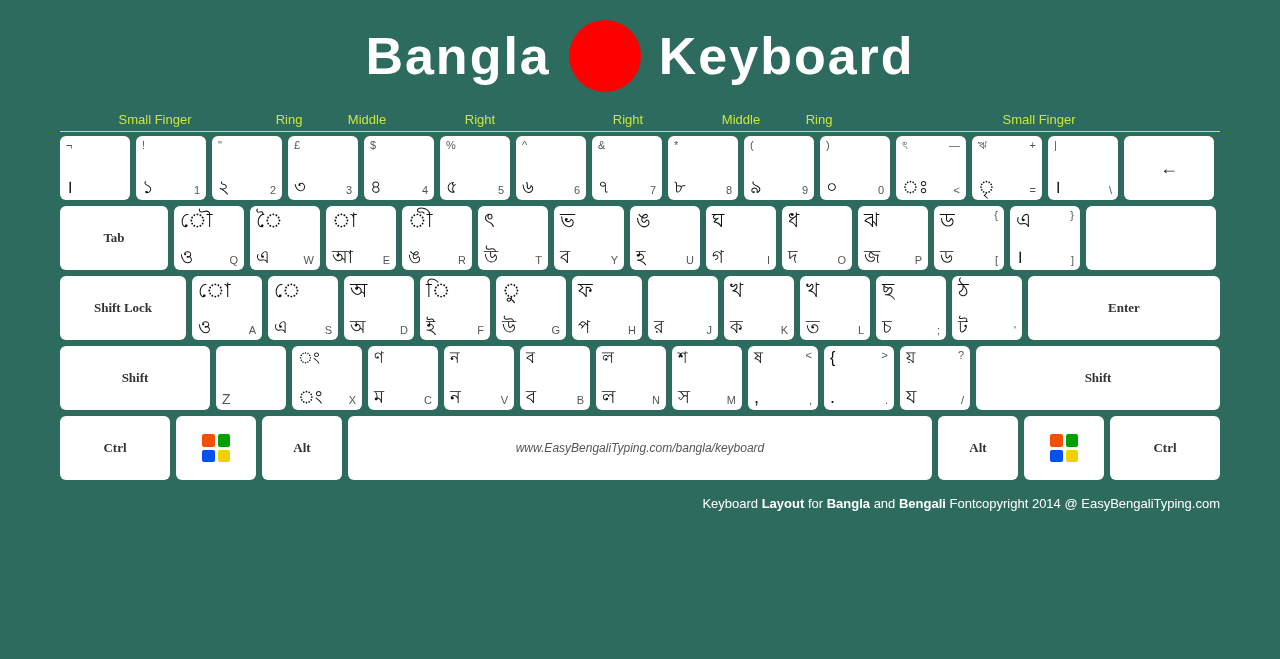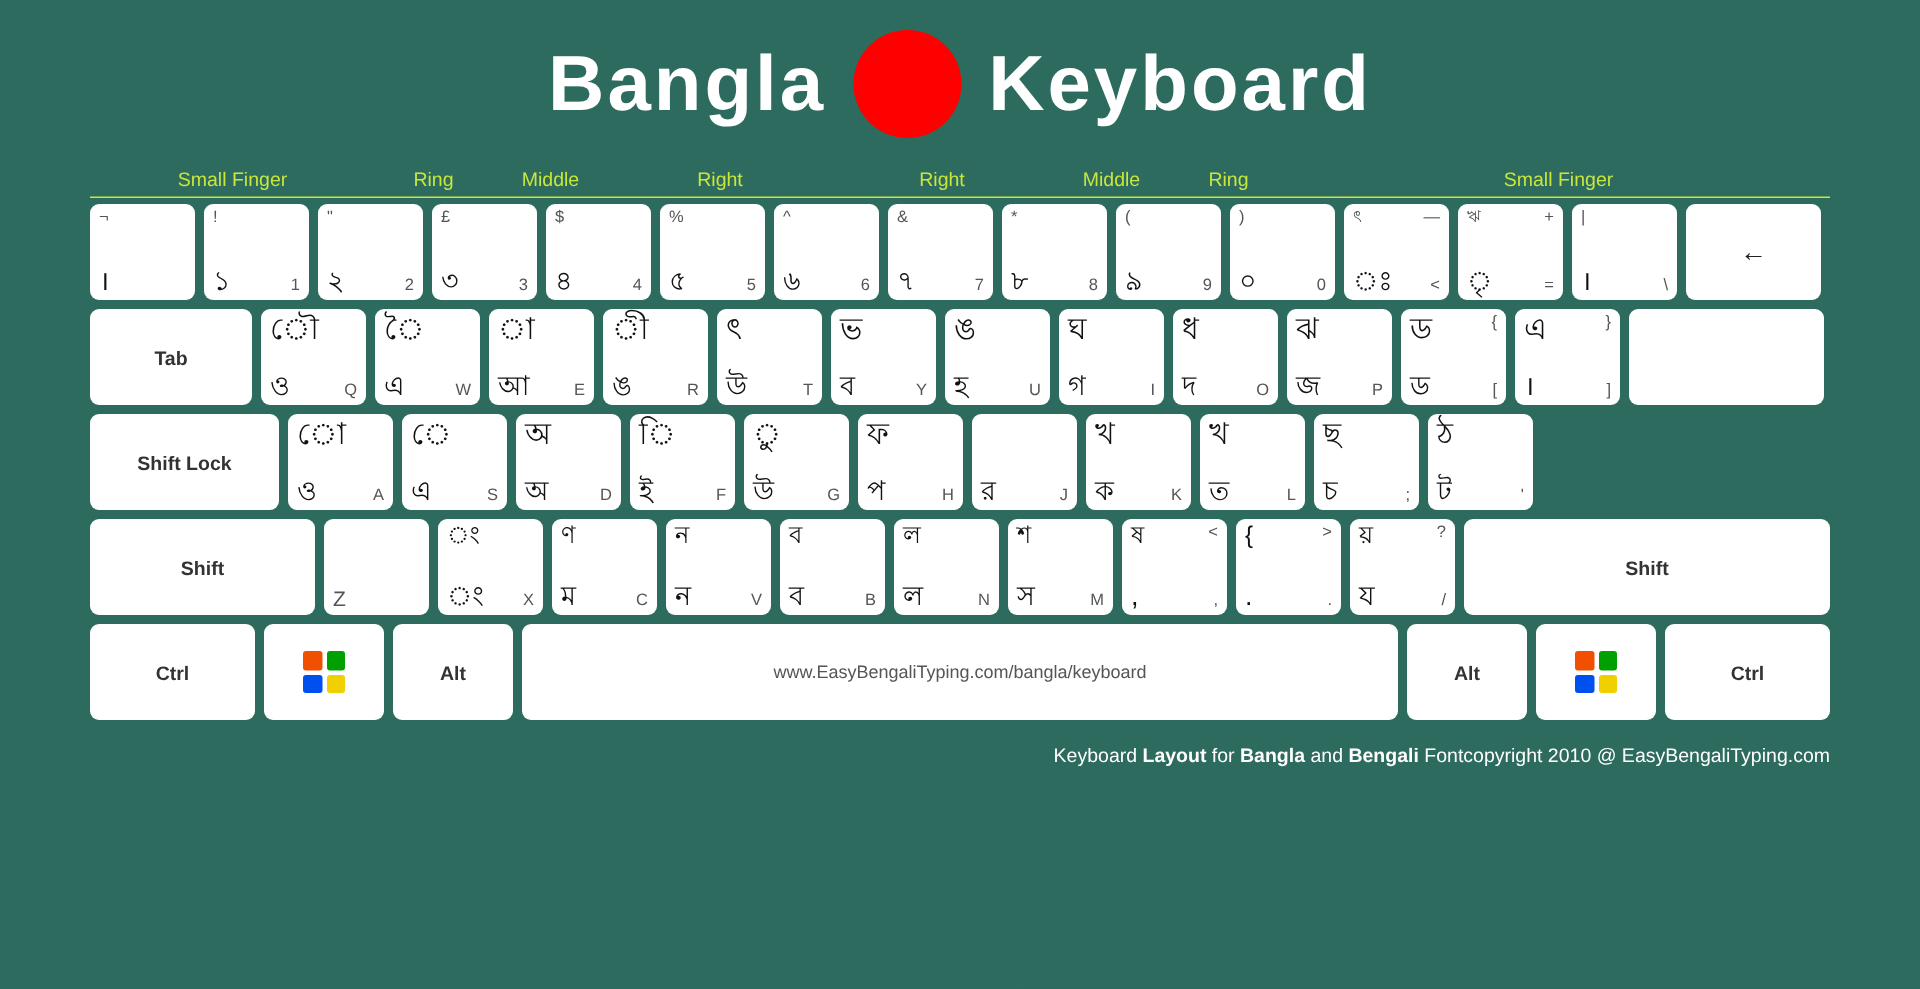--- a/index.html
+++ b/index.html
@@ -100,30 +100,31 @@
     }
     .key-bottom-row {
       display: flex;
       justify-content: space-between;
       align-items: flex-end;
     }
     .key-label {
       font-size: 13px;
       color: #333;
       font-weight: bold;
+      font-family: Liberation Serif, serif;
     }
     .key-tab { width: 108px; justify-content: flex-start; }
     .key-caps { width: 126px; justify-content: flex-start; }
     .key-shift-left { width: 150px; justify-content: flex-start; }
     .key-enter { width: 126px; justify-content: flex-end; }
     .key-backspace { width: 90px; justify-content: flex-end; }
     .key-ctrl { width: 110px; }
     .key-win { width: 80px; }
     .key-alt { width: 80px; }
-    .key-space { flex: 1; }
+    .key-space { flex: 1; font-style: italic; }
     .key-alt-r { width: 80px; }
     .key-win-r { width: 80px; }
     .key-ctrl-r { width: 110px; }
     .key-label-only {
       display: flex;
       align-items: center;
       justify-content: center;
       height: 100%;
     }
     .footer {
@@ -530,20 +531,25 @@
     </div>
     <div class="key" style="width:70px">
       <div class="key-top-row">
           <span class="key-bangla" style="font-size:20px">ঠ</span>
         </div>
       <div class="key-bottom-row">
           <span class="key-bangla">ট</span>
           <span class="key-latin">'</span>
         </div>
     </div>
+    <div class="key" style="flex:1; justify-content:flex-end;">
+      <div class="key-label-only">
+          <span class="key-label">Enter</span>
+        </div>
+    </div>
   </div>
 
   <div class="key-row">
     <div class="key key-shift-left">
       <div class="key-label-only">
           <span class="key-label">Shift</span>
         </div>
     </div>
     <div class="key" style="width:70px">
       <div class="key-top-row"></div>
@@ -690,15 +696,15 @@
     </div>
   </div>
 
 </div>
 
 <div class="footer">
   <div>
     <span>Keyboard <strong>Layout</strong> for <strong>Bangla</strong> and <strong>Bengali</strong> Font</span>
   </div>
   <div>
-    <span>copyright 2010 @ EasyBengaliTyping.com</span>
+    <span>copyright 2014 @ EasyBengaliTyping.com</span>
   </div>
 </div>
 
 </body></html>

